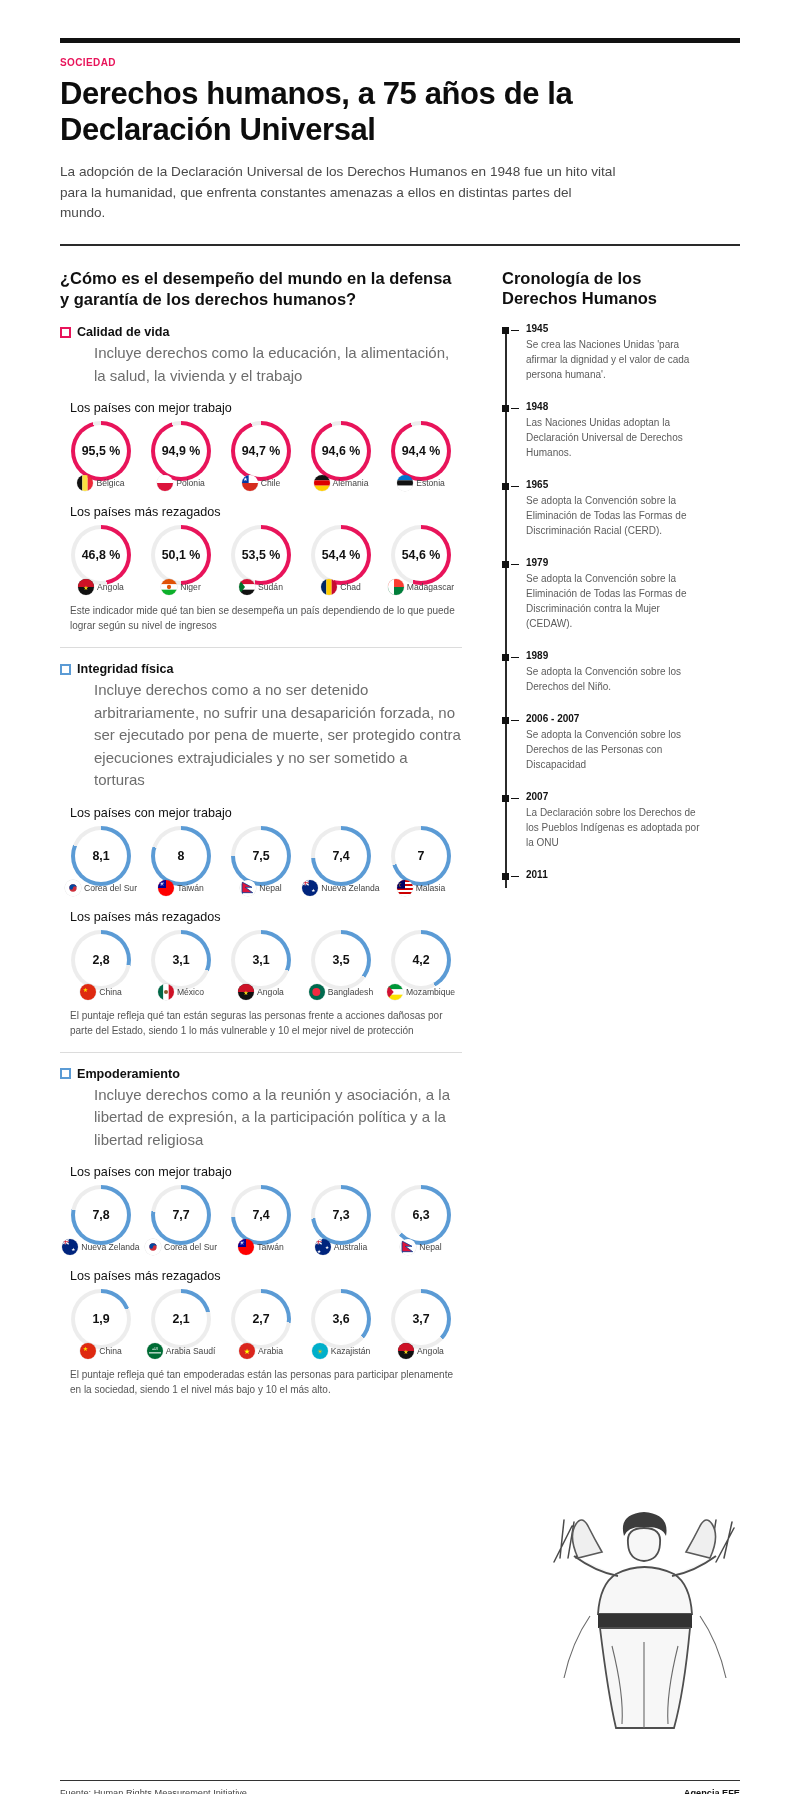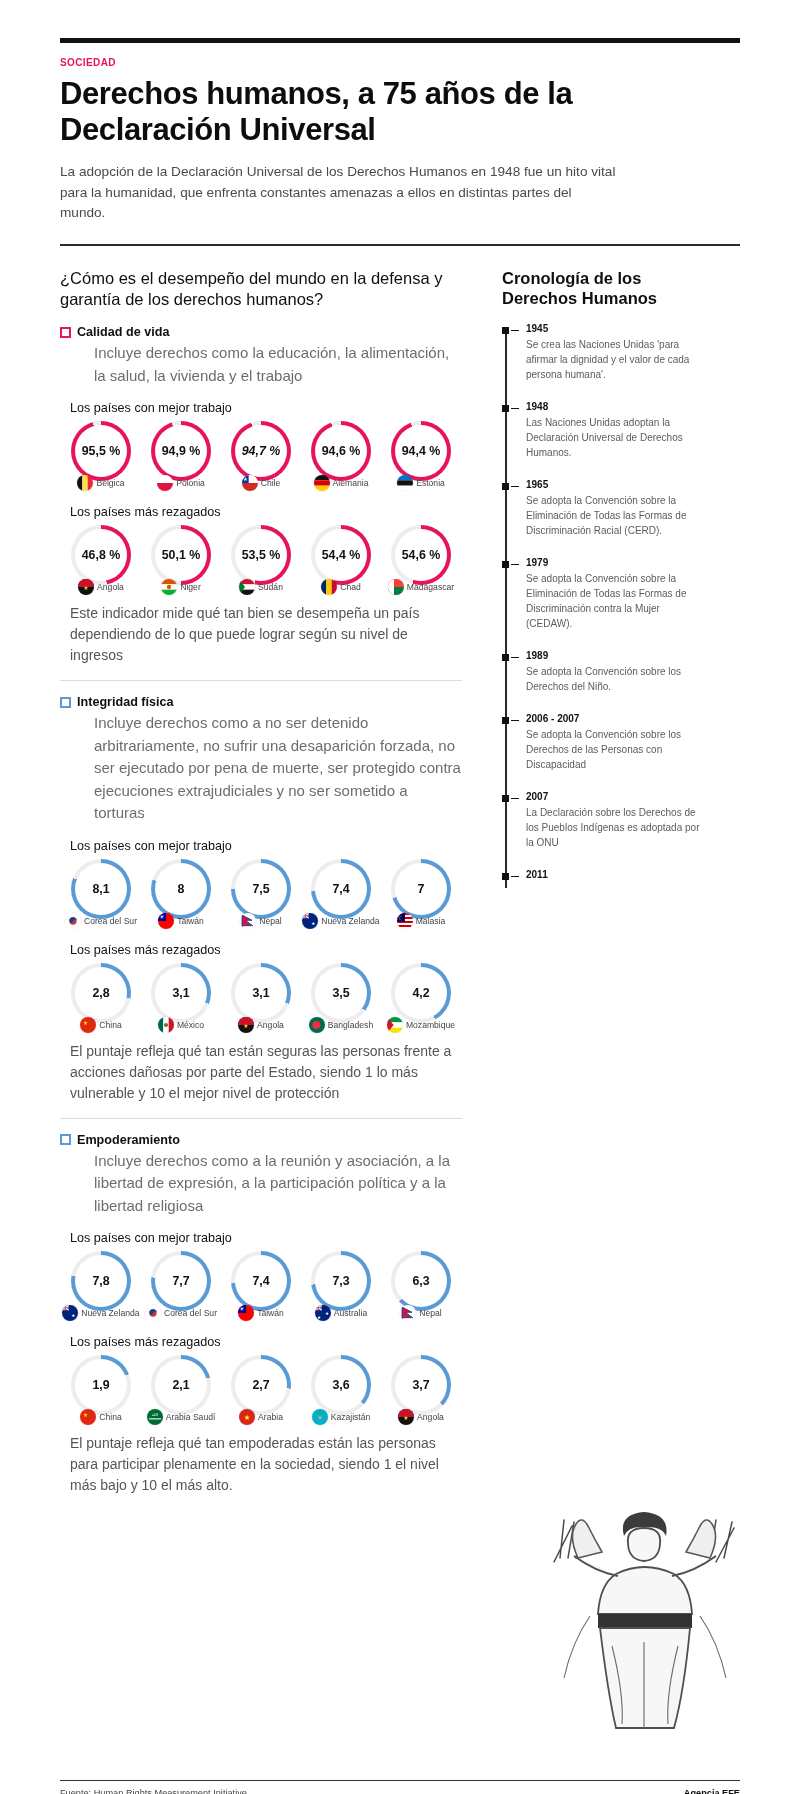--- a/index.html
+++ b/index.html
@@ -43,21 +43,21 @@
   .header-rule { height: 2px; background: #2a2a2a; margin-top: 20px; }
 
   
   .body-wrap { display: flex; margin-top: 22px; }
   .col-left { width: 420px; padding-right: 18px; }
   .col-right { width: 220px; padding-left: 22px; position: relative; }
 
   h2.section-q {
     font-size: 16.5px;
     line-height: 1.26;
-    font-weight: normal;
+    font-weight: bold;
     color: #101010;
     margin-bottom: 16px;
   }
 
   
   .indicator { margin-bottom: 6px; }
   .ind-head { display: flex; align-items: center; gap: 6px; }
   .chk {
     width: 11px; height: 11px;
     border: 2px solid #e8145a;
@@ -72,21 +72,21 @@
     color: #6d6d6d;
     margin: 3px 0 0 34px;
     max-width: 392px;
   }
   .row-label {
     font-size: 12.6px;
     color: #111;
     margin: 14px 0 6px 10px;
   }
   .foot-note {
-    font-size: 14px;
+    font-size: 10px;
     line-height: 1.5;
     color: #555;
     margin: 8px 0 0 10px;
     max-width: 392px;
   }
   .divider { height: 1px; background: #dcdcdc; margin: 14px 0 14px 0; }
 
   
   .donut-row {
     display: flex;
@@ -246,21 +246,21 @@
                   <span class="flag">
                     <svg viewBox="0 0 24 24" width="16" height="16">
                       <rect width="24" height="12" fill="#fff"></rect>
                       <rect width="24" height="12" y="12" fill="#dc143c"></rect>
                     </svg>
                   </span>
                   <span class="cname">Polonia</span>
                 </div>
               </div>
               <div class="donut-cell">
-                <div class="donut" style="background: conic-gradient(rgb(232, 20, 90) 0deg, rgb(232, 20, 90) 340.92deg, rgb(237, 237, 237) 340.92deg, rgb(237, 237, 237) 360deg); font-style: italic;">
+                <div class="donut" style="background: conic-gradient(rgb(232, 20, 90) 0deg, rgb(232, 20, 90) 340.92deg, rgb(237, 237, 237) 340.92deg, rgb(237, 237, 237) 360deg);">
                   <div class="hole"></div>
                   <div class="val">94,7 %</div>
                 </div>
                 <div class="cap">
                   <span class="flag">
                     <svg viewBox="0 0 24 24" width="16" height="16">
                       <rect width="24" height="12" fill="#fff"></rect>
                       <rect width="24" height="12" y="12" fill="#d52b1e"></rect>
                       <rect width="10" height="12" fill="#0039a6"></rect>
                       <text x="5" y="9" font-size="8" fill="#fff" text-anchor="middle">★</text>

